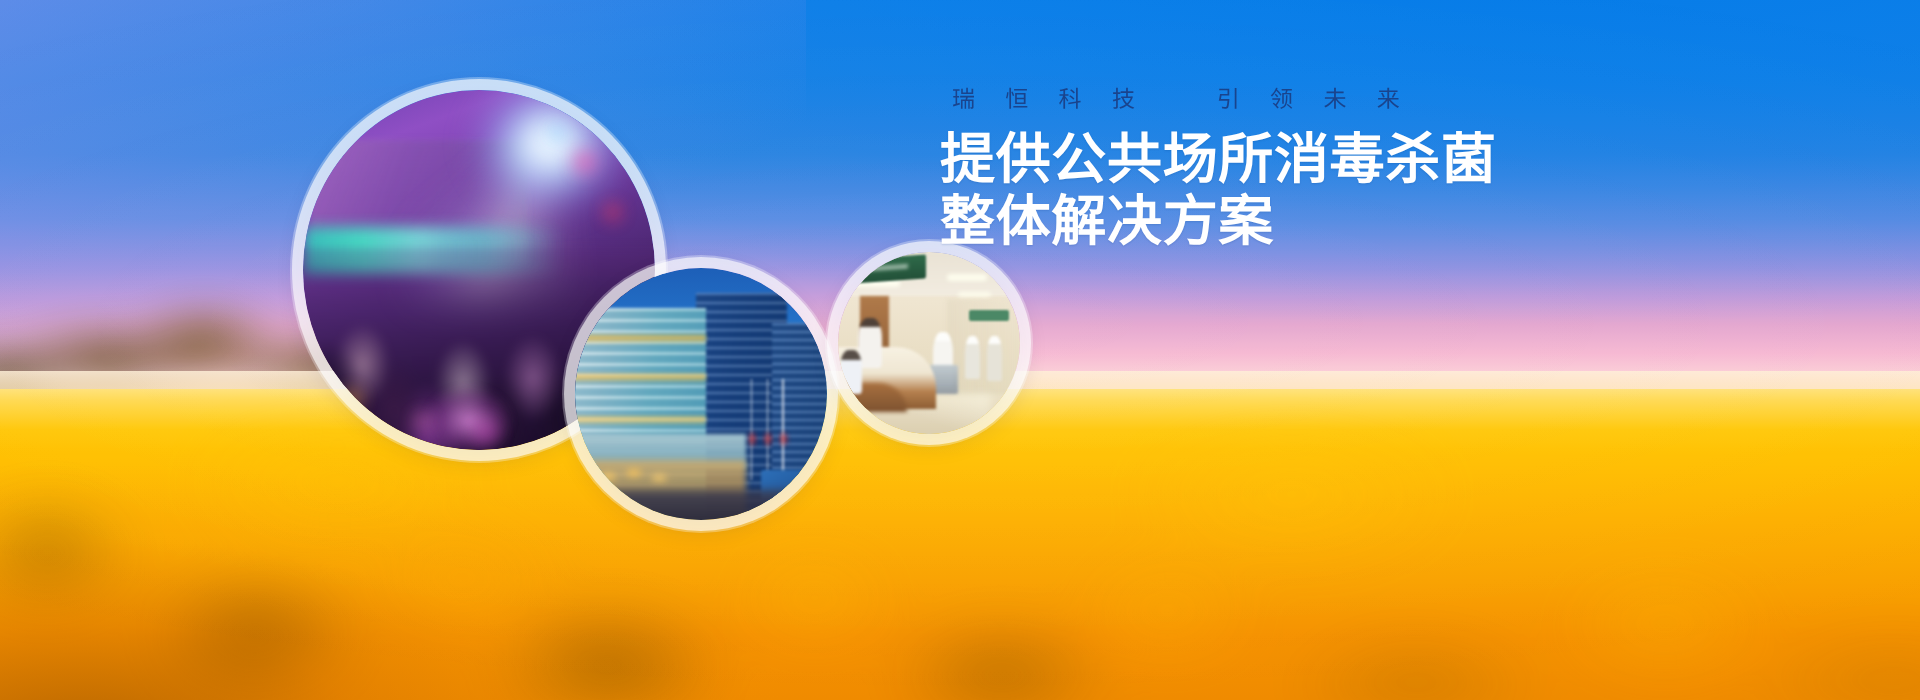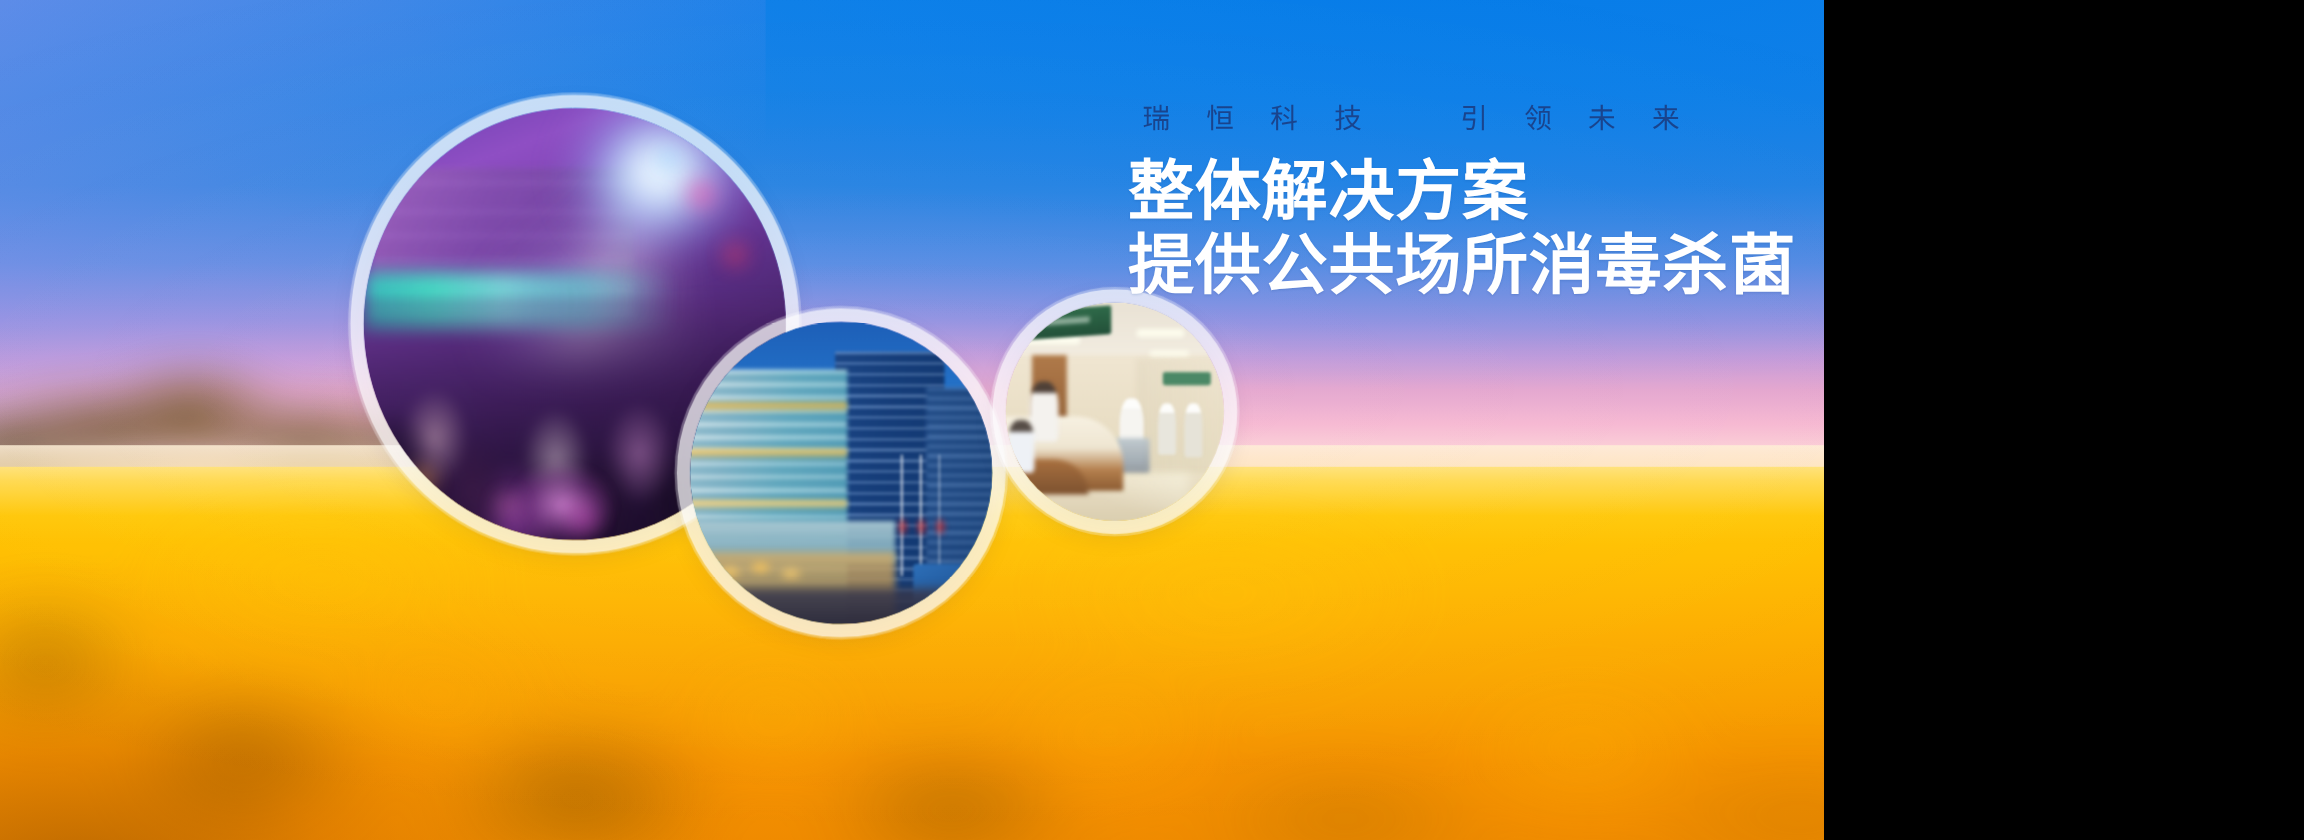--- a/index.html
+++ b/index.html
@@ -1,21 +1,21 @@
 <!DOCTYPE html>
 <html lang="zh-CN"><head>
 <meta charset="utf-8">
 <title>banner</title>
 <style>
   html,body{margin:0;padding:0;background:#000;}
   *{box-sizing:border-box;}
 
   .stage{
     position:relative;
-    width:1520px;
+    width:1920px;
     height:700px;
     overflow:hidden;
     font-family:"Liberation Sans","DejaVu Sans",sans-serif;
     background:#1b7fe0;
   }
 
   
   .bg{position:absolute;inset:0;overflow:hidden;}
 
   
@@ -482,18 +482,18 @@
       <div class="hos-desk"></div>
       <div class="hos-deskfront"></div>
       <div class="hos-nurse-a"></div>
       <div class="hos-nurse-b"></div>
     </div>
   </div>
 
   <div class="copy">
     <div class="tagline">瑞 恒 科 技　　引 领 未 来</div>
     <div class="headline">
+      <span class="ln">提供公共场所消毒杀菌</span>
       <span class="ln">整体解决方案</span>
-      <span class="ln">提供公共场所消毒杀菌</span>
     </div>
   </div>
 
 </div>
 
 </body></html>

